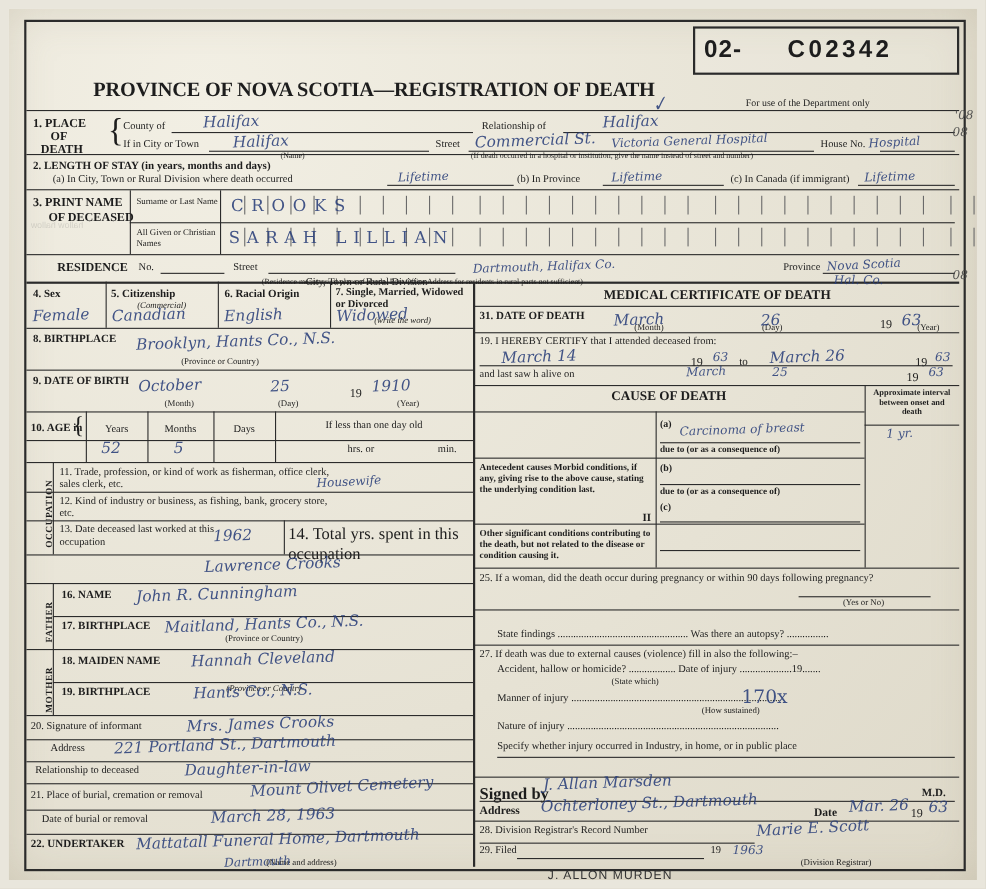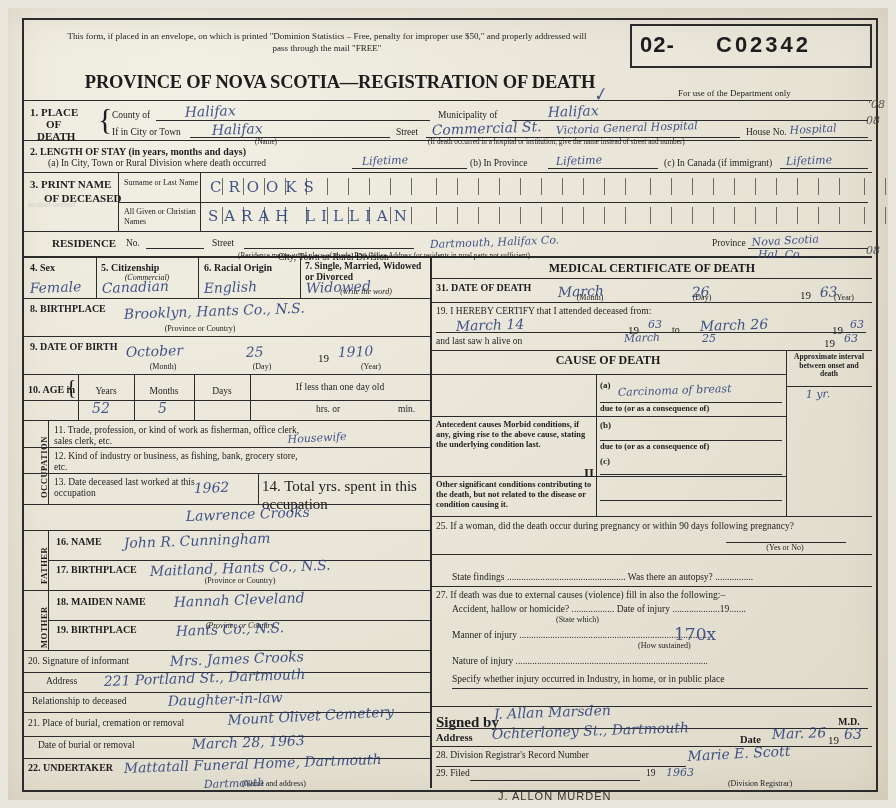--- a/index.html
+++ b/index.html
@@ -70,21 +70,20 @@
   }
 </style>
 </head>
 <body>
 
 <div id="sheet">
   <div id="paper"></div>
 
   <div class="frame"></div>
 
-  <div class="t c" style="left:62px;top:30px;width:530px;font-size:9px;line-height:1.35;font-family:'Liberation Serif',serif;">This form, if placed in an envelope, on which is printed "Dominion Statistics – Free, penalty for improper use $50," and properly addressed will pass through the mail "FREE"</div>
 
   <div class="boxnum" style="left:630px;top:24px;width:238px;height:40px;"></div>
   <div class="t b" style="left:640px;top:33px;font-size:22px;letter-spacing:1px;font-family:'Liberation Sans',sans-serif;">02-</div>
   <div class="t b" style="left:716px;top:33px;font-size:22px;letter-spacing:3px;font-family:'Liberation Sans',sans-serif;">C02342</div>
 
   <div class="t b c" style="left:60px;top:72px;width:560px;font-size:18.5px;letter-spacing:-0.2px;font-family:'Liberation Serif',serif;">PROVINCE OF NOVA SCOTIA—REGISTRATION OF DEATH</div>
   <div class="hw lg" style="left:596px;top:86px;transform:rotate(-18deg);">✓</div>
 
   <div class="t" style="left:678px;top:88px;font-size:9px;">For use of the Department only</div>
 
@@ -96,21 +95,21 @@
 
   <div class="t b" style="left:30px;top:106px;font-size:11px;">1. PLACE</div>
   <div class="t b" style="left:46px;top:118px;font-size:11px;">OF</div>
   <div class="t b" style="left:37px;top:130px;font-size:11px;">DEATH</div>
   <div class="t" style="left:98px;top:104px;font-size:30px;line-height:30px;">{</div>
 
   <div class="t" style="left:112px;top:110px;">County of</div>
   <div class="ln hl" style="left:156px;top:120px;width:274px;"></div>
   <div class="hw" style="left:185px;top:104px;transform:rotate(-2deg);">Halifax</div>
 
-  <div class="t" style="left:438px;top:110px;">Municipality of</div>
+  <div class="t" style="left:438px;top:110px;">Relationship of</div>
   <div class="ln hl" style="left:512px;top:120px;width:356px;"></div>
   <div class="hw" style="left:548px;top:104px;transform:rotate(-2deg);">Halifax</div>
 
   <div class="t" style="left:112px;top:127px;">If in City or Town</div>
   <div class="ln hl" style="left:190px;top:137px;width:200px;"></div>
   <div class="hw" style="left:212px;top:122px;transform:rotate(-2deg);">Halifax</div>
   <div class="t xs c" style="left:236px;top:138px;width:60px;">(Name)</div>
 
   <div class="t" style="left:396px;top:127px;">Street</div>
   <div class="ln hl" style="left:426px;top:137px;width:314px;"></div>
@@ -331,21 +330,21 @@
   <div class="t b" style="left:600px;top:404px;font-size:8.4px;">due to (or as a consequence of)</div>
   <div class="ln hl" style="left:430px;top:416px;width:356px;"></div>
 
   <div class="t b" style="left:436px;top:420px;width:156px;font-size:8.4px;line-height:1.18;">Antecedent causes Morbid conditions, if any, giving rise to the above cause, stating the underlying condition last.</div>
   <div class="t b" style="left:600px;top:420px;font-size:9px;">(b)</div>
   <div class="ln hl" style="left:600px;top:440px;width:182px;"></div>
   <div class="t b" style="left:600px;top:442px;font-size:8.4px;">due to (or as a consequence of)</div>
   <div class="t b" style="left:600px;top:456px;font-size:9px;">(c)</div>
   <div class="ln hl" style="left:600px;top:474px;width:182px;"></div>
   <div class="ln hl" style="left:430px;top:476px;width:356px;"></div>
-  <div class="t b" style="left:584px;top:466px;font-size:13px;">II</div>
+  <div class="t b" style="left:584px;top:466px;font-size:10px;">II</div>
 
   <div class="t b" style="left:436px;top:480px;width:156px;font-size:8.4px;line-height:1.18;">Other significant conditions contributing to the death, but not related to the disease or condition causing it.</div>
   <div class="ln hl" style="left:600px;top:500px;width:182px;"></div>
   <div class="ln hl" style="left:430px;top:516px;width:442px;"></div>
 
   <div class="t" style="left:436px;top:520px;width:400px;font-size:9.5px;line-height:1.3;">25. If a woman, did the death occur during pregnancy or within 90 days following pregnancy?</div>
   <div class="ln hl" style="left:726px;top:542px;width:120px;"></div>
   <div class="t sm c" style="left:730px;top:544px;width:110px;">(Yes or No)</div>
   <div class="ln hl" style="left:430px;top:554px;width:442px;"></div>
 

